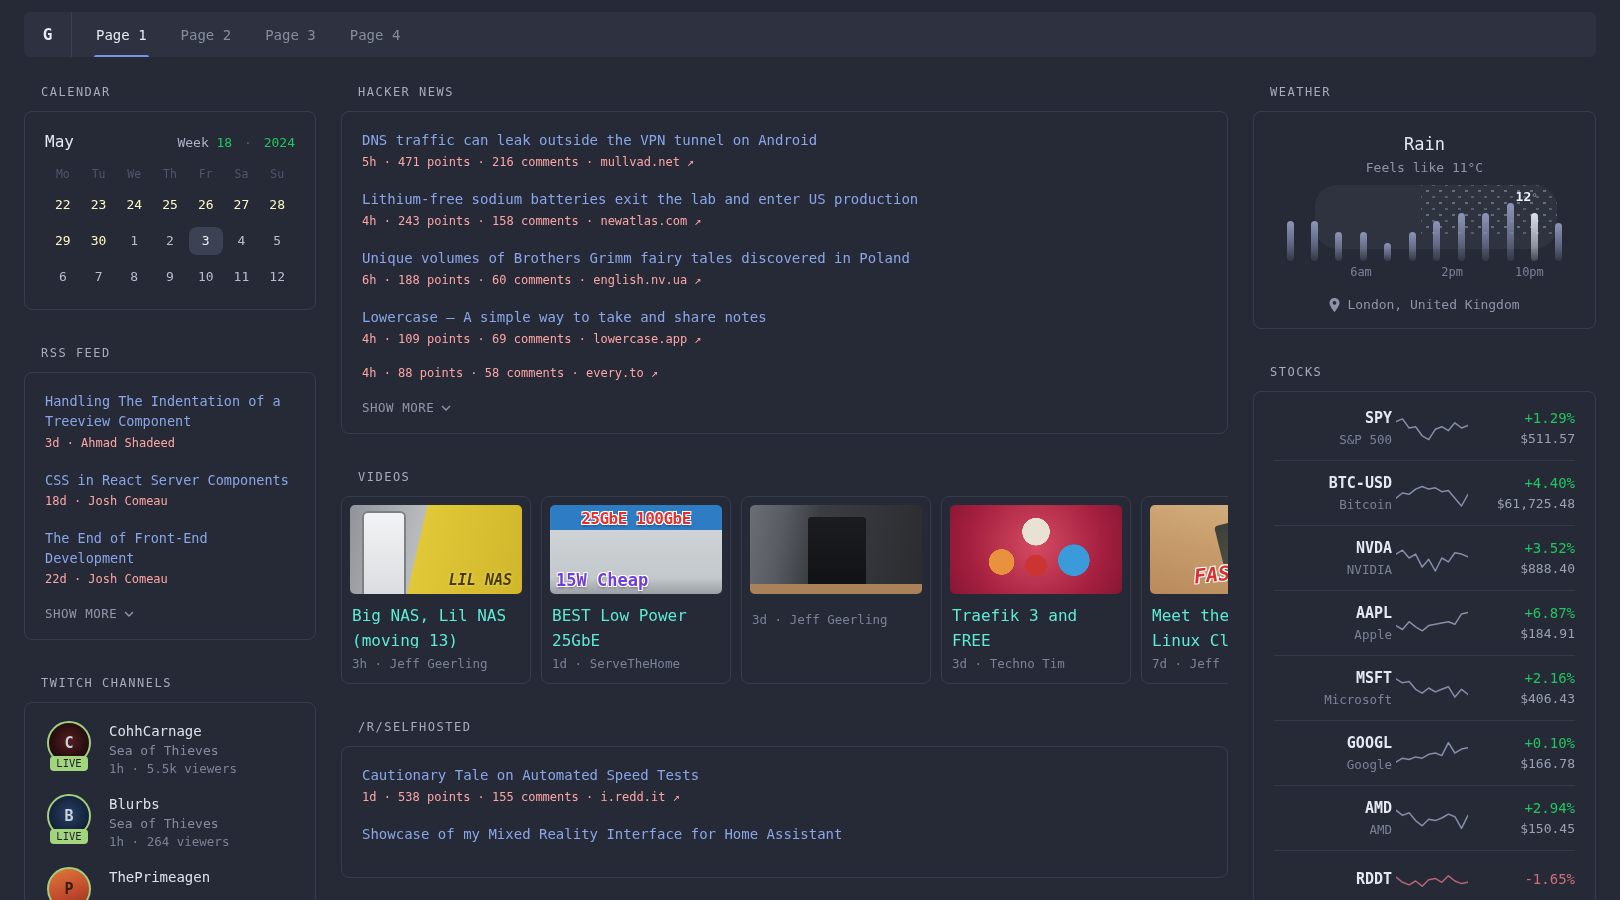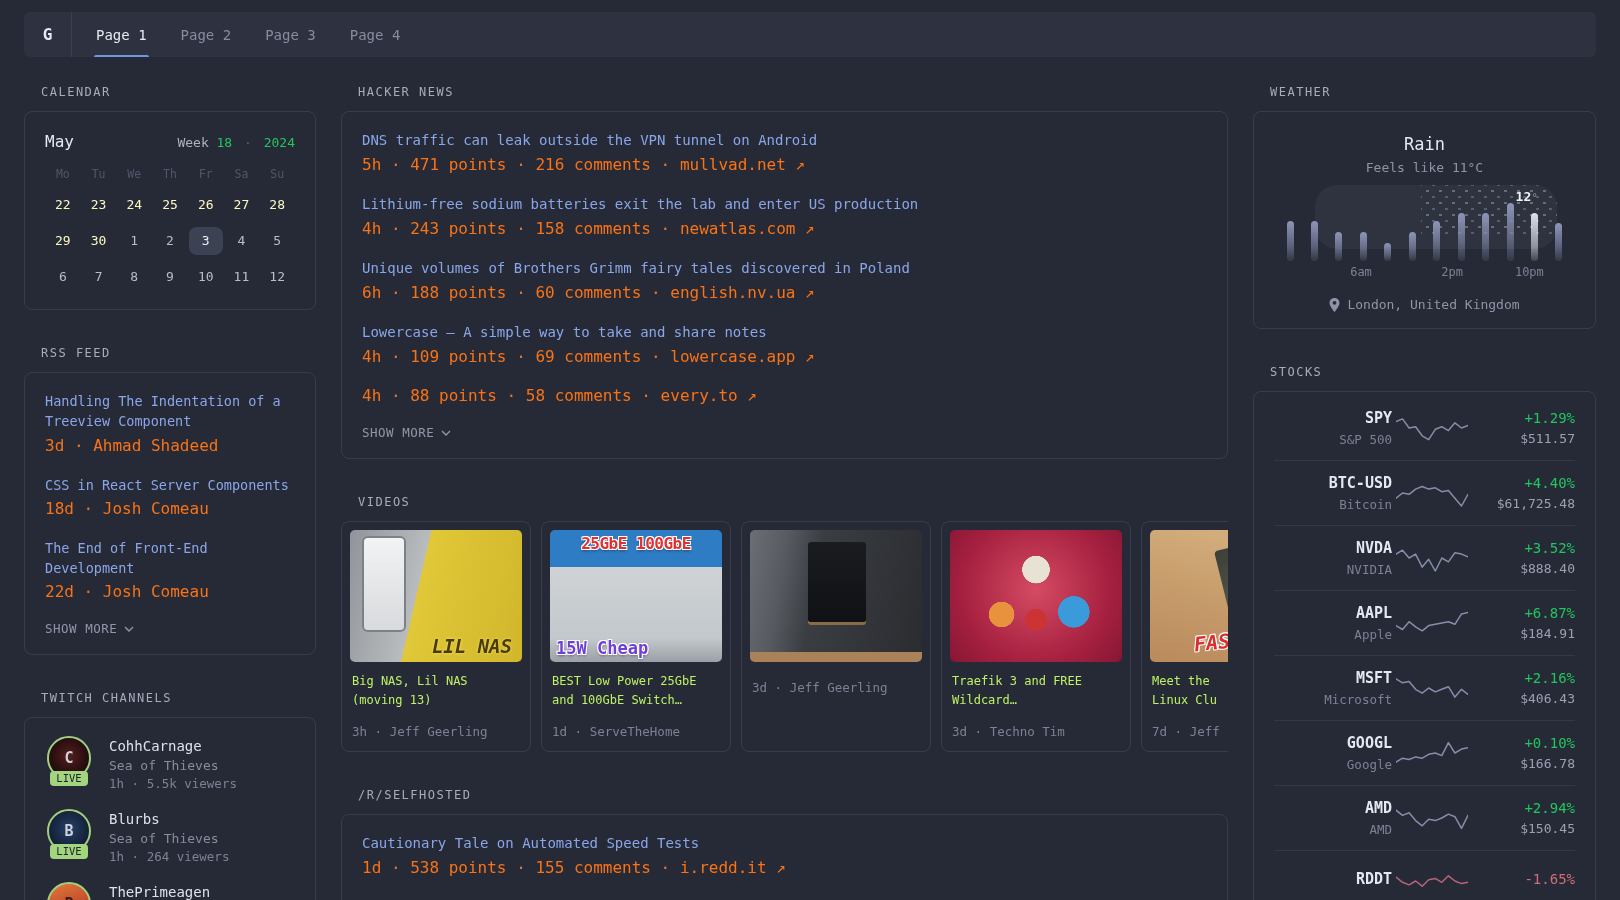--- a/index.html
+++ b/index.html
@@ -59,21 +59,21 @@
     color:#b7bdcd; font-size:13px; height:28px; line-height:28px;
     border-radius:8px; width:34px; justify-self:center; cursor:pointer;
   }
   .cal-day.dim { color:#fef9c3; }
   .cal-day.sel { background:#3c4254; color:#eef0f6; }
 
   
   .feed-item { margin-bottom:20px; }
   .feed-item:last-of-type { margin-bottom:14px; }
   .feed-title { color:#8aa6e9; font-size:14px; line-height:1.5; cursor:pointer; display:block; }
-  .feed-meta { color:#f97316; font-size:16px; margin-top:4px; }
+  .feed-meta { color:#fca5a5; font-size:12px; margin-top:4px; }
   .rss .feed-title { font-size:13.5px; }
   .show-more {
     color:#9097a9; font-size:12.5px; letter-spacing:0.5px; cursor:pointer;
     display:inline-flex; align-items:center; gap:7px;
   }
   .chev { display:inline-block; }
 
   
   .tw-row { display:flex; gap:16px; margin-bottom:18px; }
   .tw-avatar-wrap { width:48px; flex:none; display:flex; flex-direction:column; align-items:center; }
@@ -93,32 +93,32 @@
   .tw-name { color:#dde1ea; font-size:14px; cursor:pointer; }
   .tw-game { color:#868d9f; font-size:13px; margin-top:4px; }
   .tw-meta { color:#7b8296; font-size:12.5px; margin-top:3px; }
 
   
   .videos-row { display:flex; gap:10px; overflow:hidden; }
   .video-card {
     width:190px; flex:none; border:1px solid #373d4f; border-radius:8px;
     cursor:pointer; display:flex; flex-direction:column;
   }
-  .thumb { height:132px; margin:8px 8px 10px 8px; border-radius:5px; position:relative; overflow:hidden; }
+  .thumb { height:89px; margin:8px 8px 10px 8px; border-radius:5px; position:relative; overflow:hidden; }
   .video-title {
-    color:#bef264; font-size:12px; line-height:1.55; padding:0 10px;
+    color:#5eead4; font-size:16px; line-height:1.55; padding:0 10px;
     white-space:pre-line; height:44px; overflow:hidden;
   }
   .video-meta { color:#7b8296; font-size:12.5px; padding:8px 10px 12px 10px; }
 
   .t1 { background:linear-gradient(103deg,#90949a 0%,#b9bcbe 40%,#e0c838 40.5%,#d1b62b 100%); }
   .t1::before { content:""; position:absolute; left:14px; top:8px; width:40px; height:92px;
     background:linear-gradient(180deg,#f2f3f4,#d8dadd); border-radius:4px; box-shadow:0 0 0 2px #7d8186; }
   .t1 .ov-badge { position:absolute; bottom:5px; right:10px; color:#4a3a06; font-weight:bold;
-    font-size:19px; font-style:italic; text-shadow:0 0 3px #f4df6a; }
+    font-size:15px; font-style:italic; text-shadow:0 0 3px #f4df6a; }
   .t2 { background:linear-gradient(180deg,#2e7cc3 0%,#2e7cc3 28%,#cfd3d6 28%,#c3c8cc 82%,#9aa0a5 100%); }
   .t2 .ov-top { position:absolute; top:4px; left:0; right:0; text-align:center; color:#e03131;
     font-weight:bold; font-size:16px; letter-spacing:-0.5px;
     text-shadow:-1px -1px 0 #fff,1px -1px 0 #fff,-1px 1px 0 #fff,1px 1px 0 #fff,0 2px 3px rgba(0,0,0,.4); }
   .t2 .ov-bottom { position:absolute; bottom:4px; left:6px; color:#6f3fd4; font-weight:bold; font-size:17px;
     text-shadow:-1px -1px 0 #fff,1px -1px 0 #fff,-1px 1px 0 #fff,1px 1px 0 #fff,0 2px 3px rgba(0,0,0,.4); }
   .t3 { background:linear-gradient(100deg,#6b6f75 0%,#575b61 20%,#3a3d42 38%,#2a2c30 100%); }
   .t3::before { content:""; position:absolute; left:58px; top:12px; width:58px; height:80px;
     background:linear-gradient(180deg,#1b1c1f,#101114); border-radius:3px; box-shadow:0 3px 0 #8a6b47; }
   .t3::after { content:""; position:absolute; left:0; right:0; bottom:0; height:10px; background:#a9825a; }

